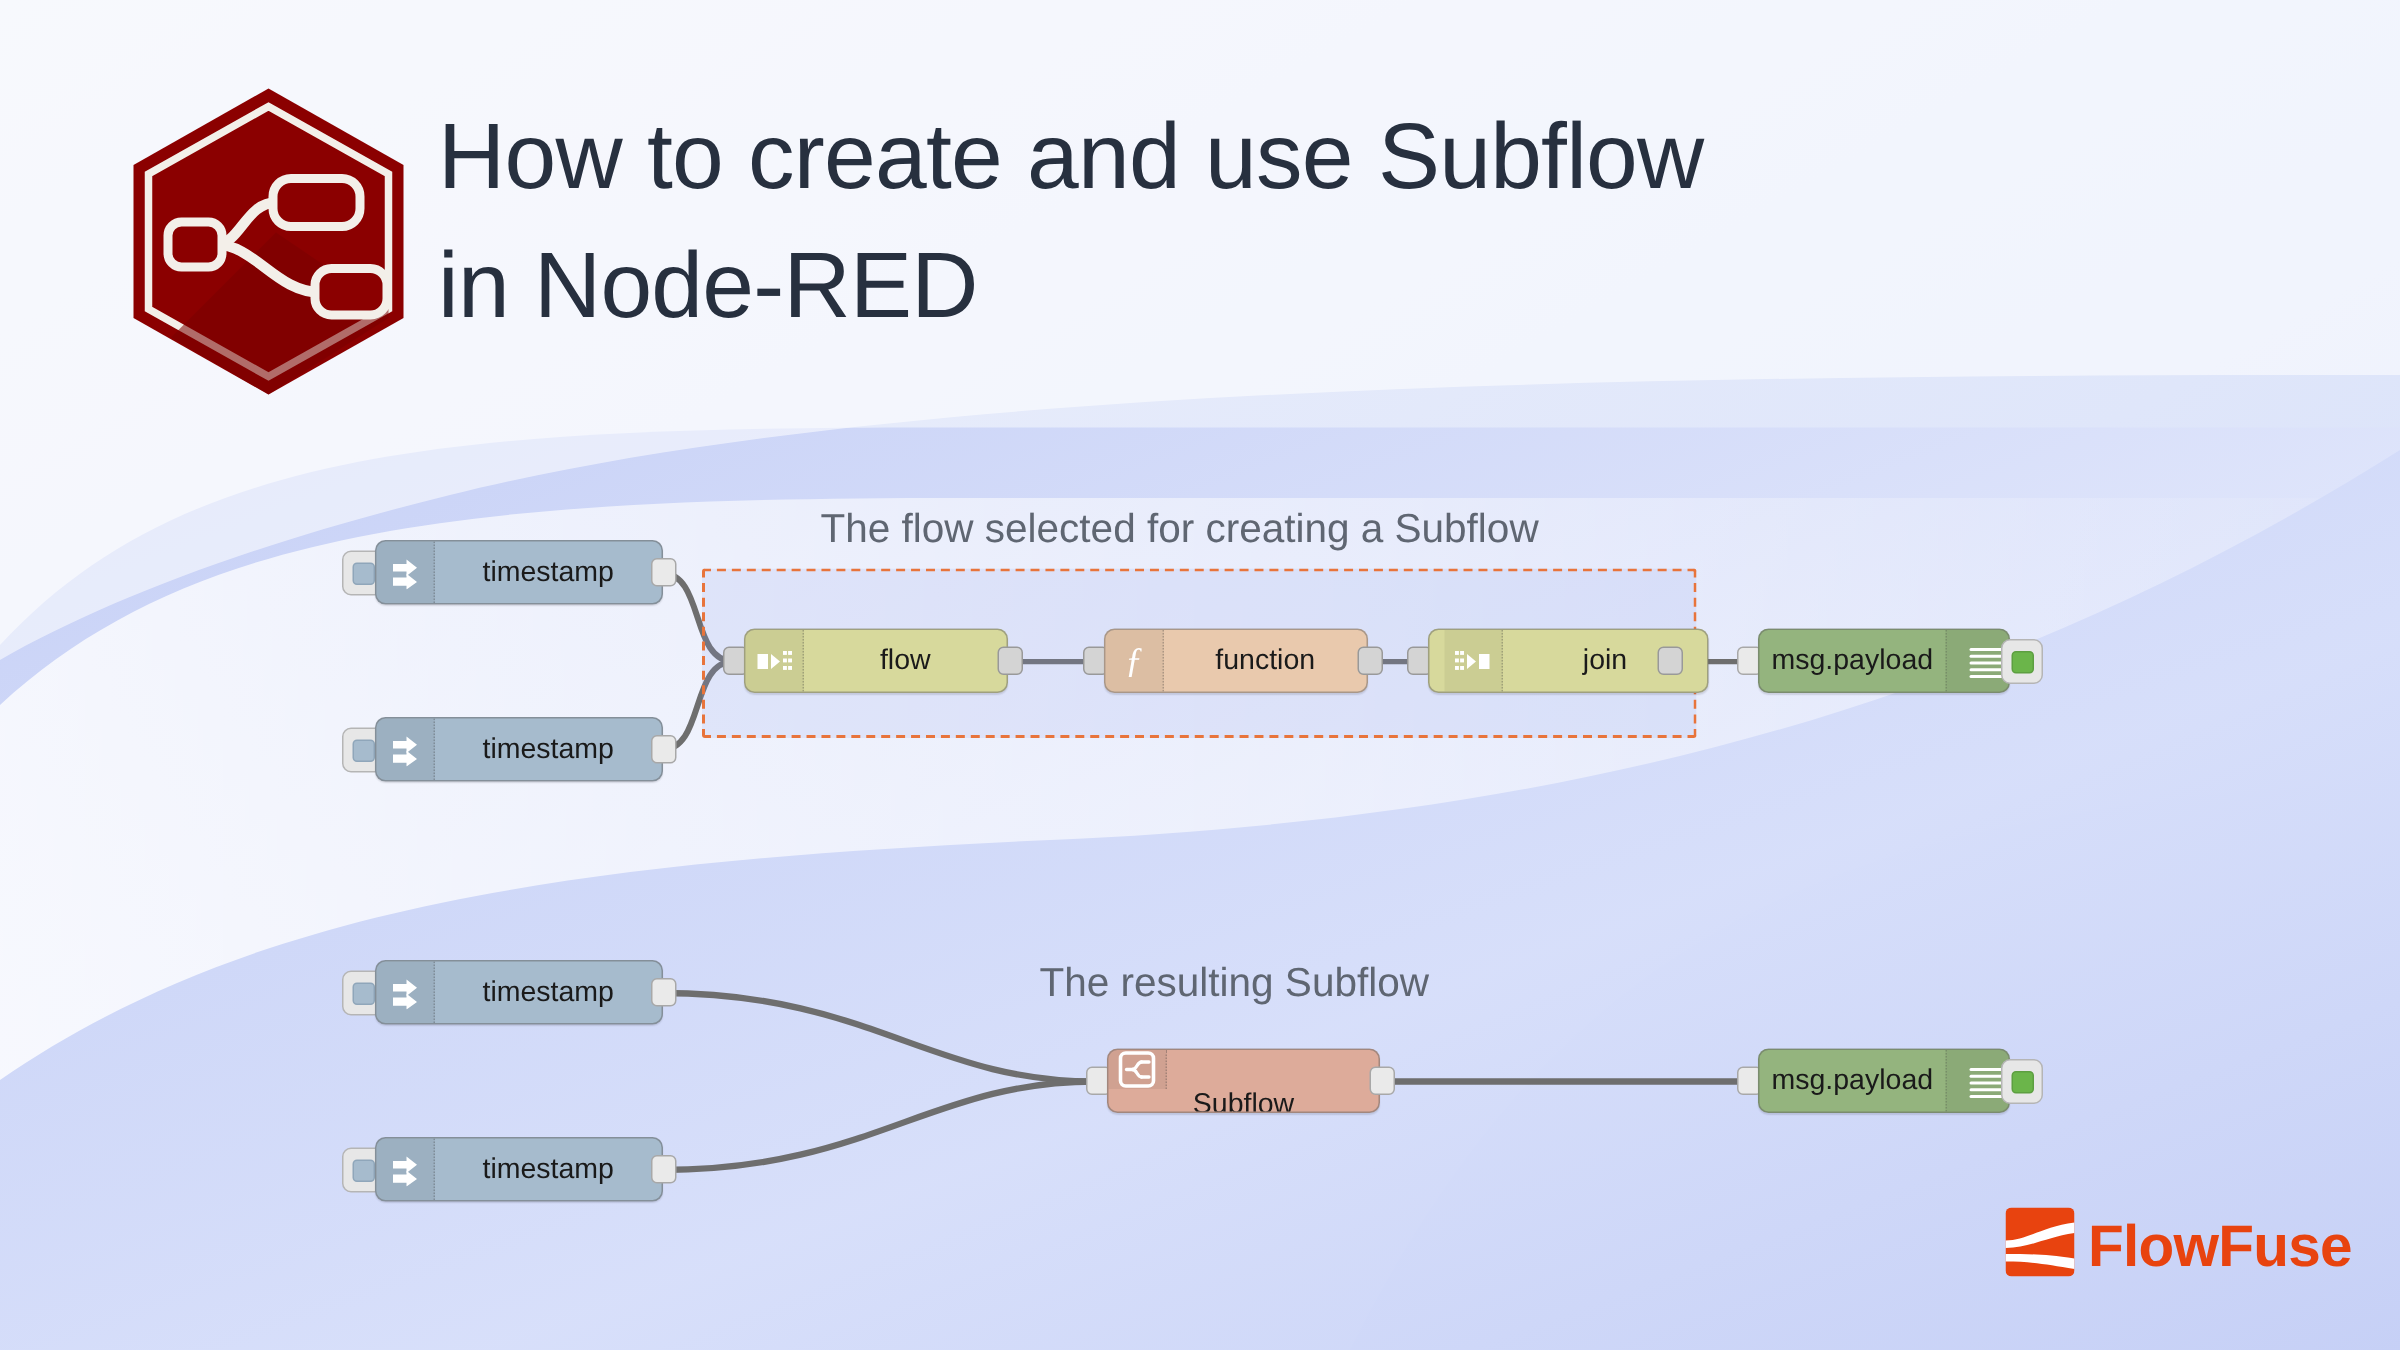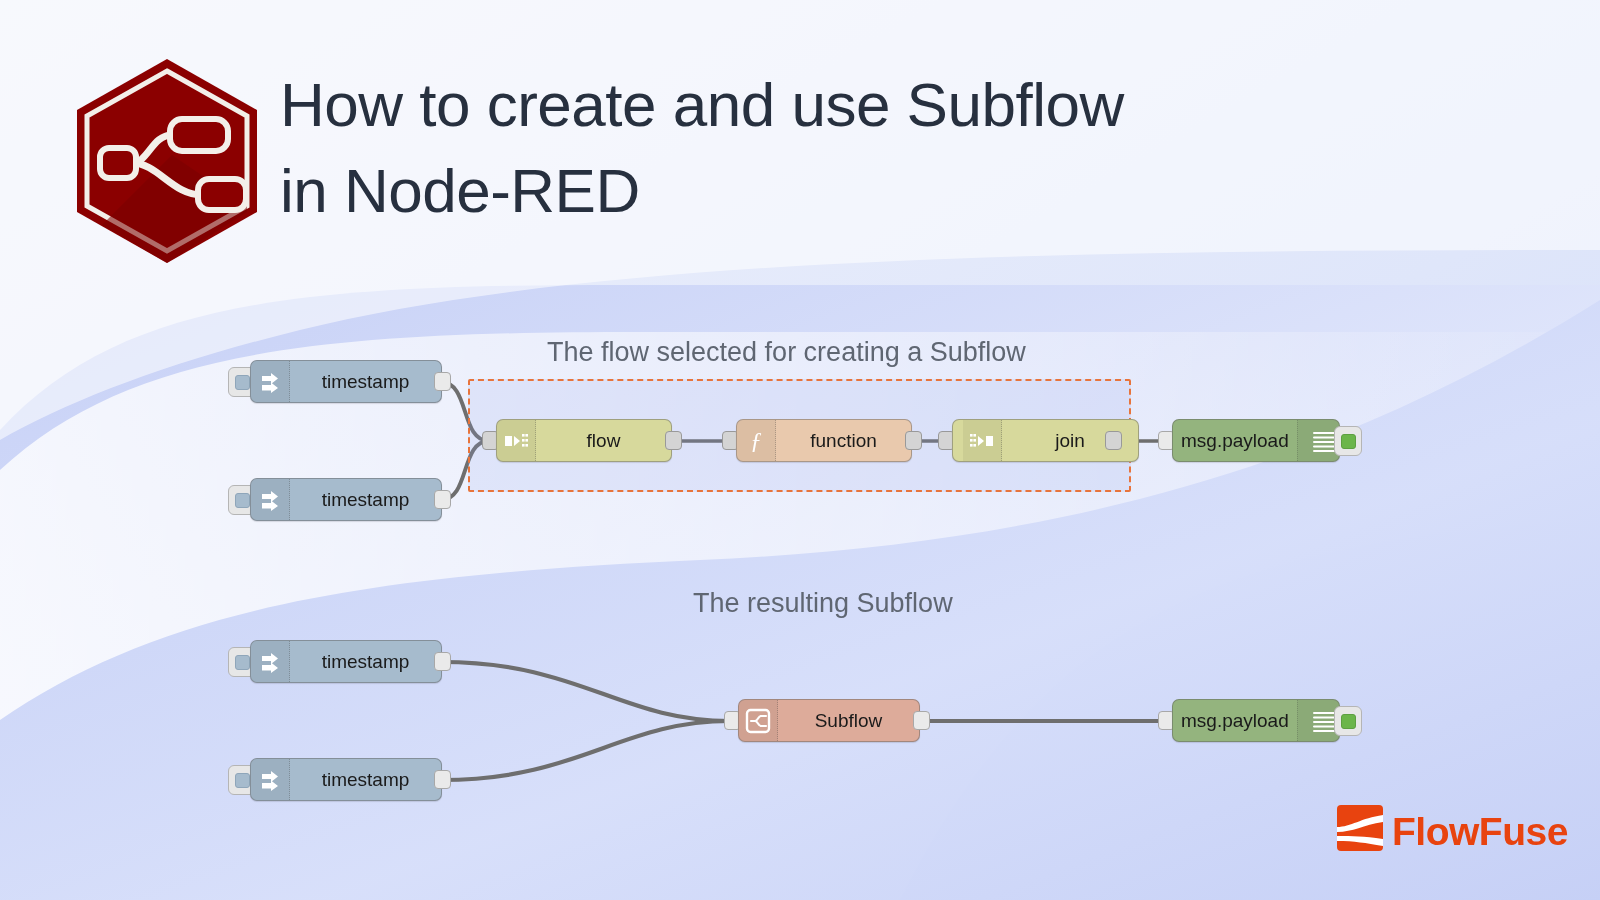--- a/index.html
+++ b/index.html
@@ -19,21 +19,21 @@
   #bg-waves {
     position: absolute;
     inset: 0;
     width: 1600px;
     height: 900px;
     pointer-events: none;
   }
   
   #header {
     position: absolute;
-    left: 0; top: 0;
+    left: 12px; top: 0;
     width: 1408px;
     height: 280px;
     padding-left: 16px;
   }
   #nodered-logo {
     position: absolute;
     left: 72px;
     top: 55px;
     width: 190px;
     height: 212px;
@@ -59,21 +59,21 @@
     pointer-events: none;
   }
   .caption {
     position: absolute;
     font-size: 27px;
     color: #5f6672;
     white-space: nowrap;
     font-weight: 400;
   }
   #caption-top { left: 547px; top: 337px; }
-  #caption-bottom { left: 693px; top: 588px; }
+  #caption-bottom { left: 693px; top: 640px; }
 
   
   .node {
     position: absolute;
     height: 43px;
     border-radius: 7px;
     box-sizing: border-box;
     border: 1px solid rgba(90,90,90,0.45);
     display: flex;
     align-items: stretch;
@@ -107,21 +107,21 @@
     justify-content: center;
     background: rgba(0,0,0,0.055);
     border-left: 1px dotted rgba(60,60,60,0.25);
   }
   
   .n-inject  { background: #a6bbcd; }
   .n-split,
   .n-join    { background: #d7d99c; }
   .n-func    { background: #e9c9ad; }
   .n-debug   { background: #94b47e; }
-  .n-subflow { background: #ddab9a; }
+  .n-subflow { background: #ddab9a; flex-direction: column; }
 
   
   .port {
     position: absolute;
     width: 17px;
     height: 19px;
     border-radius: 4px;
     background: #d4d4d4;
     border: 1px solid #999;
     box-sizing: border-box;

